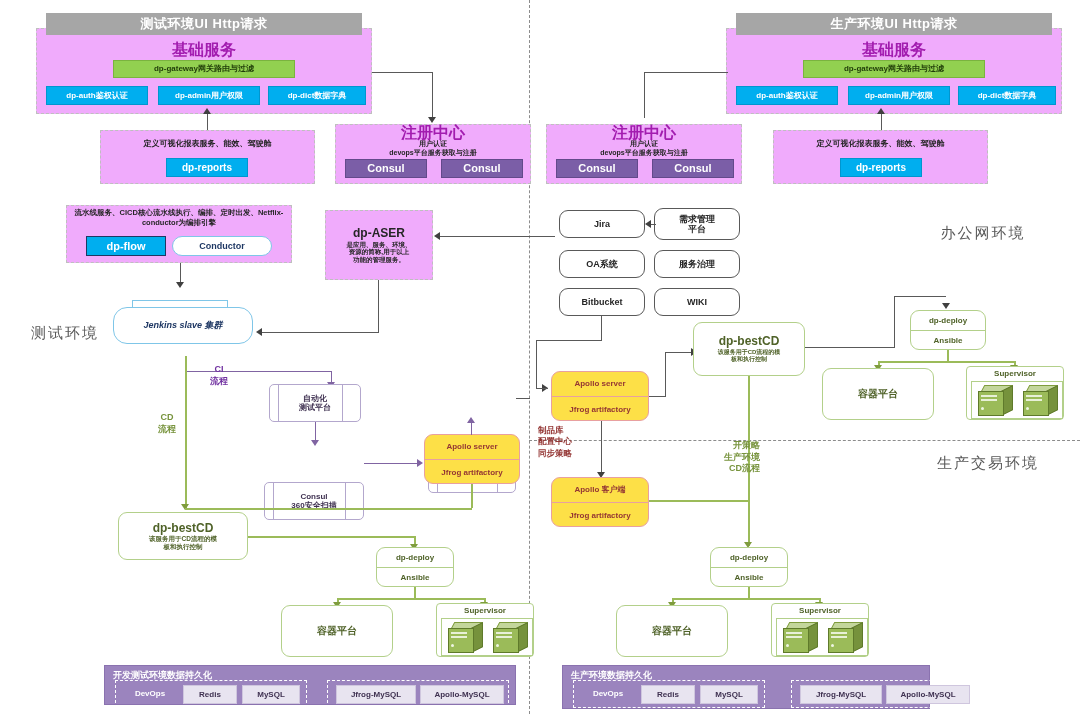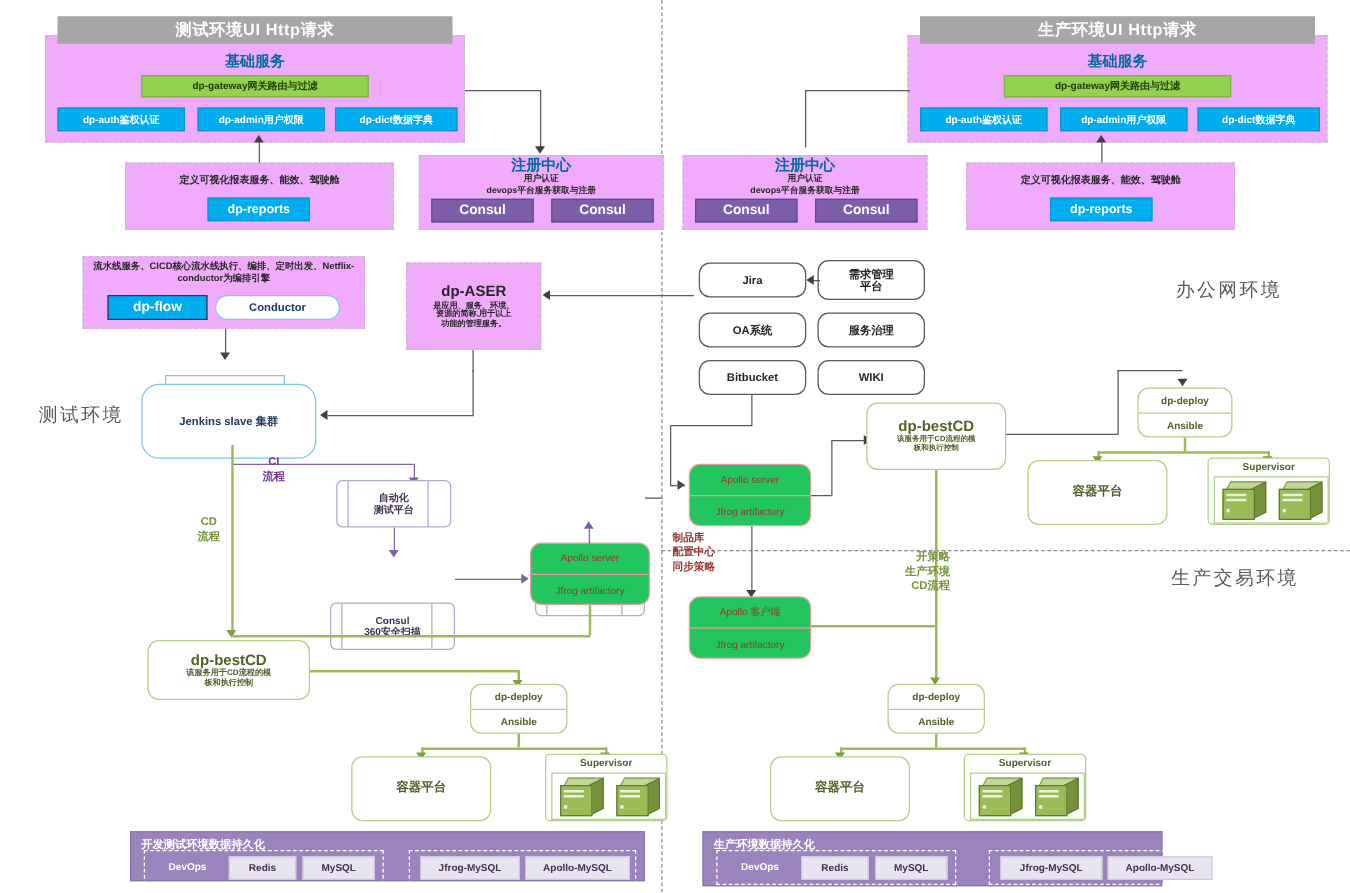--- a/index.html
+++ b/index.html
@@ -6,31 +6,31 @@
   body{font-family:"Liberation Sans","DejaVu Sans",sans-serif;}
   #canvas{position:relative;width:1080px;height:714px;background:#fff;overflow:hidden;}
   .abs{position:absolute;box-sizing:border-box;}
   .ctr{display:flex;align-items:center;justify-content:center;text-align:center;line-height:1.15;}
   .col{flex-direction:column;}
 
   
   .dash{border:1px dashed #bfbfbf;background:#f0abfc;}
 
   .titlebar{background:#a6a6a6;color:#fff;font-weight:bold;font-size:13px;letter-spacing:.5px;}
-  .sectionlbl{color:#0369a1;font-weight:bold;font-size:12px;}
+  .sectionlbl{color:#a21caf;font-weight:bold;font-size:16px;}
 
   .blue{background:#00aeef;color:#ffffff;border:1px solid #0096cf;font-weight:bold;font-size:8px;}
   .green{background:#92d050;color:#1f3b08;border:1px solid #7ab33f;font-weight:bold;font-size:8px;}
   .purple{background:#7b5ea7;color:#ffffff;border:1px solid #63498b;font-weight:bold;font-size:11px;}
 
   .greybox{border:1px solid #595959;background:#fff;border-radius:9px;font-size:9px;color:#262626;font-weight:bold;}
   .bluebox{border:1px solid #7fc6e8;background:#fff;font-size:8px;color:#1f3864;font-weight:bold;margin-top:16px;}
   .bluebox-r{border:1px solid #7fc6e8;background:#fff;border-radius:14px;font-size:8px;color:#1f3864;font-weight:bold;}
   .grnbox{border:1px solid #b3d08a;background:#fff;border-radius:9px;color:#4f6228;font-weight:bold;}
-  .redbox{border:1px solid #e8a0a0;background:#22c55e;border-radius:9px;color:#943634;font-weight:normal;font-size:8px;}
+  .redbox{border:1px solid #e8a0a0;background:#fde047;border-radius:9px;color:#943634;font-weight:bold;font-size:8px;}
 
   .cyl{border:1px solid #b3a7cd;background:#fff;border-radius:5px;color:#3f3151;font-weight:bold;font-size:8px;position:relative;}
   .cyl:before,.cyl:after{content:"";position:absolute;top:0;bottom:0;width:9px;border-left:1px solid #b3a7cd;}
   .cyl:before{left:8px;} .cyl:after{right:8px;}
 
   .persist{background:#9b84be;border:1px solid #8a72af;}
   .persist-lbl{color:#fff;font-weight:bold;font-size:9px;}
   .pdash{border:1px dashed #ffffff;}
   .ptag{background:#e8e4f0;border:1px solid #cfc6de;color:#3f3151;font-weight:bold;font-size:8px;}
 
@@ -103,21 +103,21 @@
 
   <div class="abs dash" style="left:66px;top:205px;width:226px;height:58px;"></div>
   <div class="abs" style="left:70px;top:208px;width:218px;height:26px;font-size:7.5px;font-weight:bold;color:#262626;text-align:center;line-height:1.35;">流水线服务、CICD核心流水线执行、编排、定时出发、Netflix-conductor为编排引擎</div>
   <div class="abs ctr blue" style="left:86px;top:236px;width:80px;height:20px;font-size:11px;border:1px solid #1f3864;">dp-flow</div>
   <div class="abs ctr bluebox-r" style="left:172px;top:236px;width:100px;height:20px;font-size:9px;">Conductor</div>
 
   <div class="ln lnv" style="left:180px;top:263px;height:21px;"></div>
   <div class="arr arr-d" style="left:176px;top:282px;"></div>
 
   <div class="abs ctr bluebox" style="left:132px;top:284px;width:96px;height:23px;">Jenkins master</div>
-  <div class="abs ctr bluebox-r" style="left:113px;top:307px;width:140px;height:60px;font-size:9px;">Jenkins slave 集群</div>
+  <div class="abs ctr bluebox-r" style="left:113px;top:307px;width:140px;height:37px;font-size:9px;font-style:italic;">Jenkins slave 集群</div>
 
   <div class="ln lnv" style="left:378px;top:296px;height:36px;"></div>
   <div class="ln lnh" style="left:262px;top:332px;width:117px;"></div>
   <div class="arr arr-l" style="left:256px;top:328px;"></div>
 
   <div class="ln lnh p" style="left:185px;top:371px;width:146px;"></div>
   <div class="ln lnv p" style="left:331px;top:371px;height:13px;"></div>
   <div class="arr arr-d p" style="left:327px;top:382px;"></div>
   <div class="abs flowlbl flow-p" style="left:196px;top:364px;width:46px;height:28px;">
     <div>CI</div>

